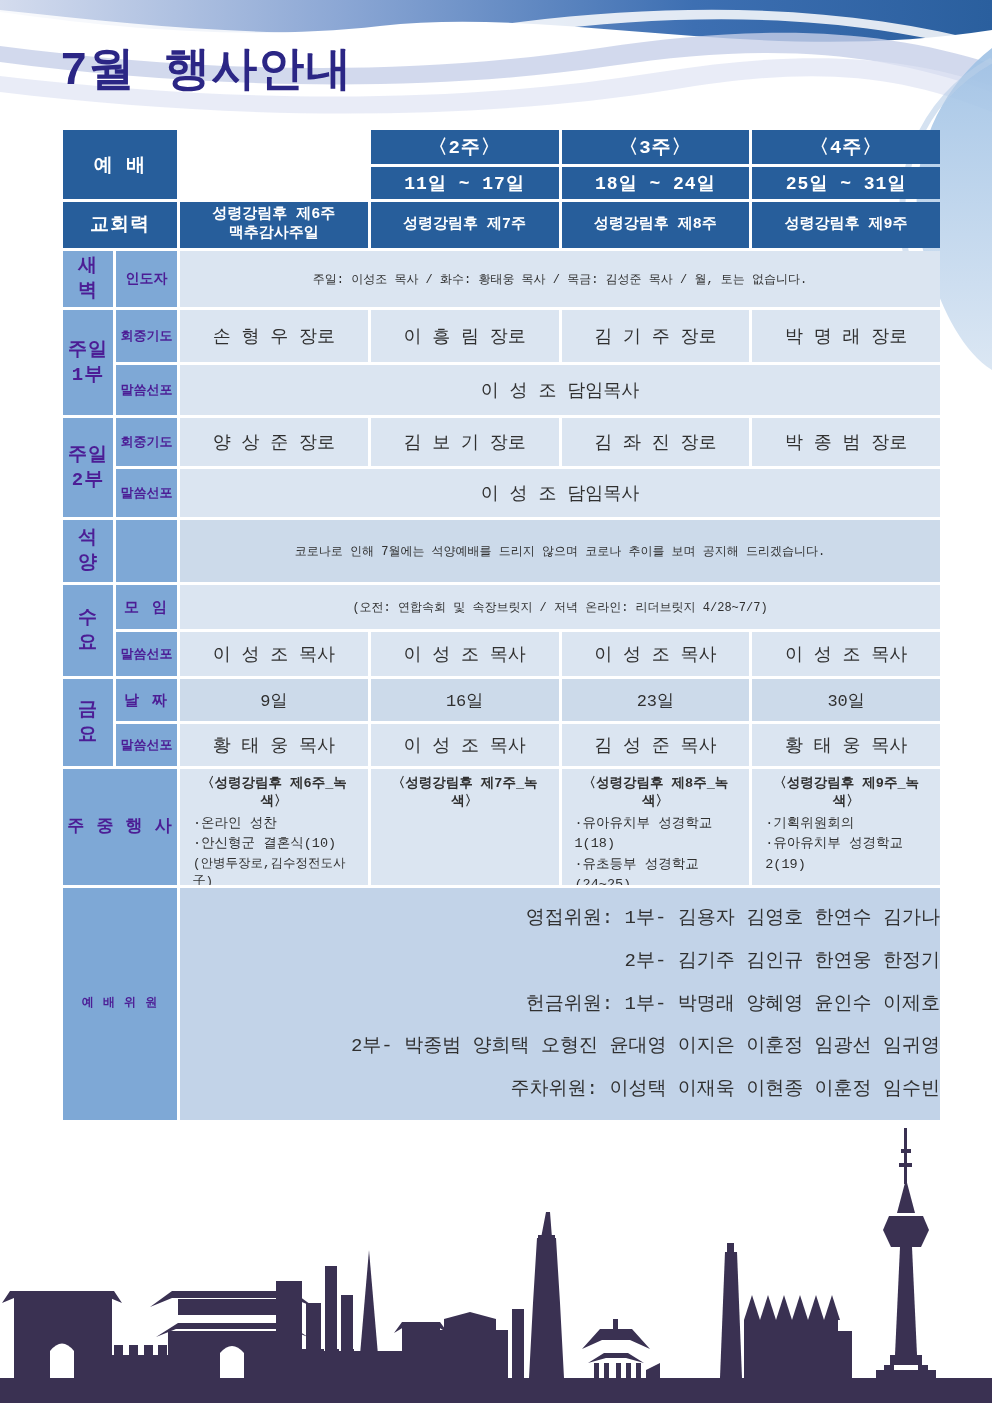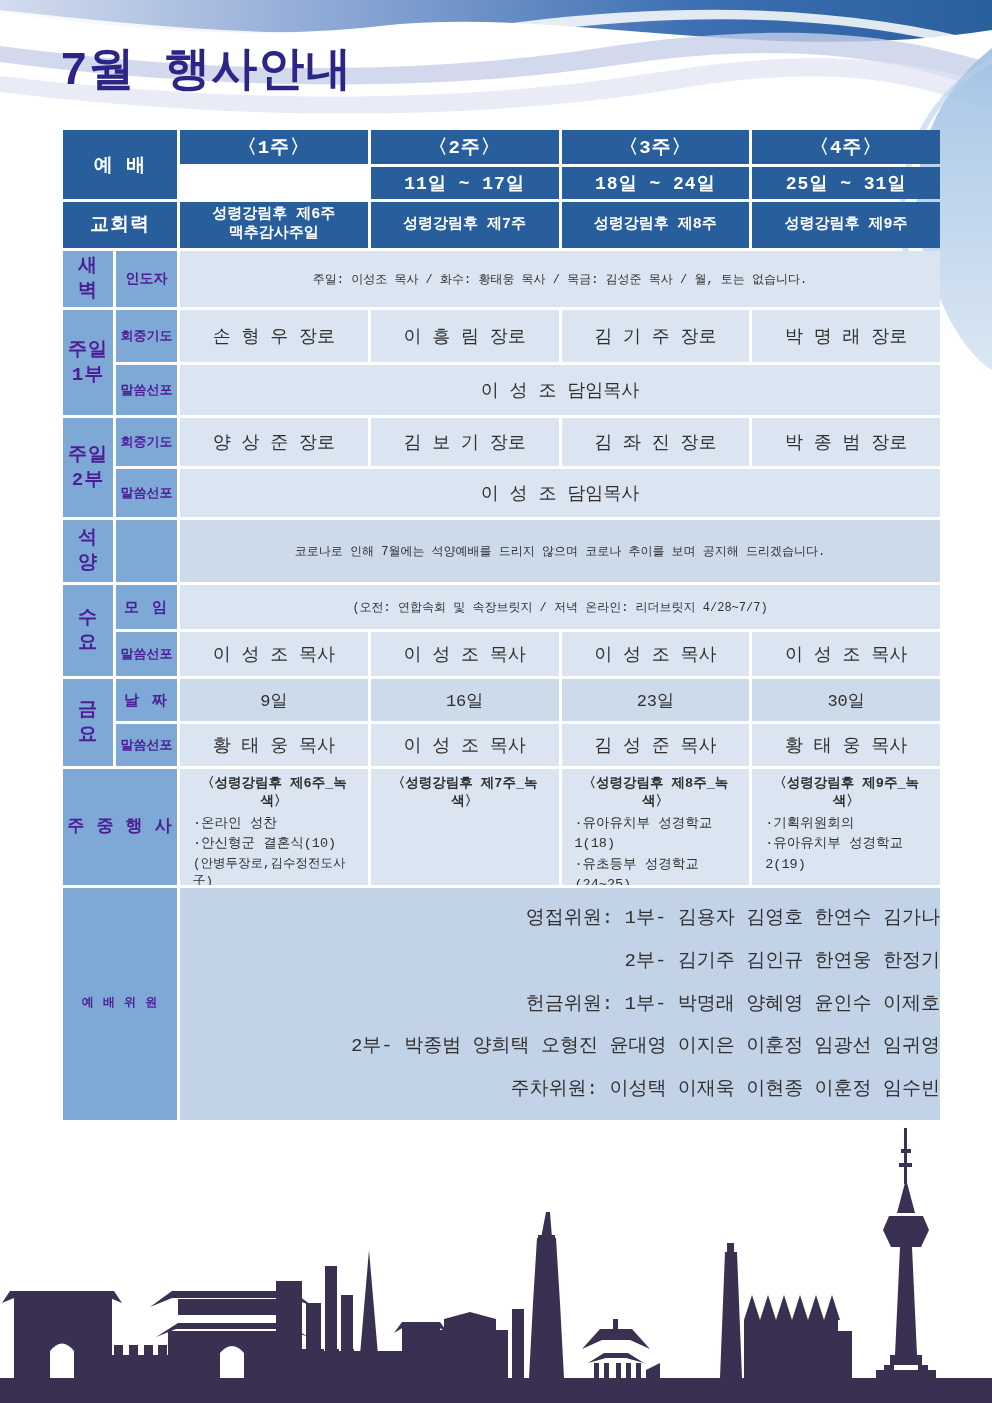--- a/index.html
+++ b/index.html
@@ -61,21 +61,20 @@
     <path d="M0,76 C240,104 460,104 660,72 C800,50 900,54 992,86 V112 C890,70 800,68 670,90 C470,122 230,120 0,92 Z" fill="#dfe4f3" opacity="0.7"></path>
     <path d="M992,48 C930,96 900,180 926,260 C944,316 964,352 992,370 Z" fill="url(#gRight)" opacity="0.9"></path>
     <path d="M992,60 C920,100 888,180 908,262" fill="none" stroke="#b9cfe8" stroke-width="6" opacity="0.6"></path>
   </svg>
 
   <h1 class="title">7월 행사안내</h1>
 
   <div class="schedule">
 
     <div class="cell dark wk" style="grid-column:1/3;grid-row:1/3;">예  배</div>
-    <div class="cell dark wk" style="grid-column:3;grid-row:1;">〈1주〉</div>
     <div class="cell dark wk" style="grid-column:4;grid-row:1;">〈2주〉</div>
     <div class="cell dark wk" style="grid-column:5;grid-row:1;">〈3주〉</div>
     <div class="cell dark wk" style="grid-column:6;grid-row:1;">〈4주〉</div>
     <div class="cell dark dt" style="grid-column:4;grid-row:2;">11일 ~ 17일</div>
     <div class="cell dark dt" style="grid-column:5;grid-row:2;">18일 ~ 24일</div>
     <div class="cell dark dt" style="grid-column:6;grid-row:2;">25일 ~ 31일</div>
 
     <div class="cell dark biglab" style="grid-column:1/3;grid-row:3;">교회력</div>
     <div class="cell dark cal prelines" style="grid-column:3;grid-row:3;">성령강림후 제6주
 맥추감사주일</div>

